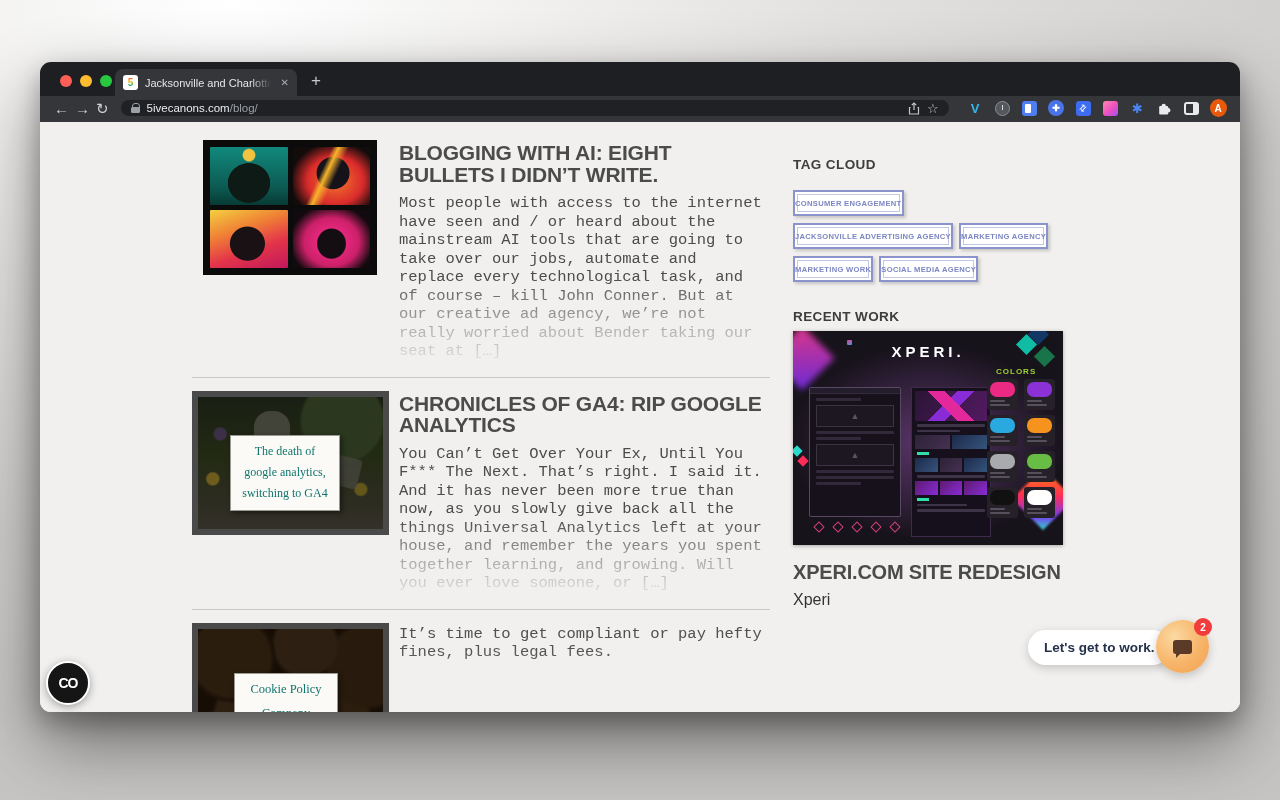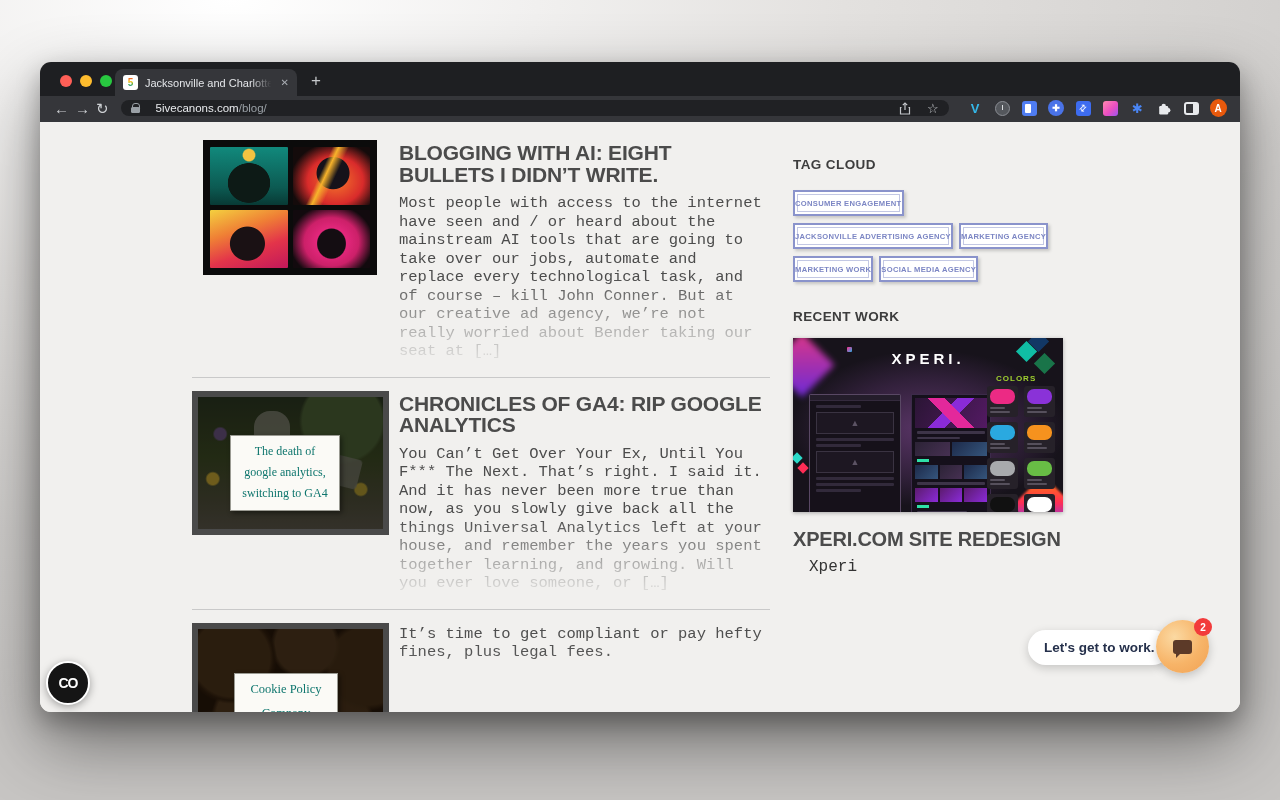--- a/index.html
+++ b/index.html
@@ -32,21 +32,21 @@
     -webkit-background-clip:text; background-clip:text; -webkit-text-fill-color:transparent; }
   .tab-title { color:#e4e6e9; font-size:11px; white-space:nowrap; overflow:hidden; flex:1;
     -webkit-mask-image:linear-gradient(to right,#000 82%,transparent 98%);
             mask-image:linear-gradient(to right,#000 82%,transparent 98%); }
   .tab-close { color:#a9adb3; font-size:10px; flex:none; cursor:default; }
   .newtab { color:#c6c8cb; font-size:17px; margin:0 0 5px 14px; }
   
   .toolbar { height:26px; background:#35363a; display:flex; align-items:center; padding:0 10px 2px 14px; gap:6px; }
   .nav-ic { color:#cdd0d3; font-size:15px; width:22px; text-align:center; line-height:1; }
   .omnibox { flex:none; width:828px; height:16px; background:#202124; border-radius:10px;
-    display:flex; align-items:center; padding:0 10px; gap:16px; margin-left:6px; }
+    display:flex; align-items:center; padding:0 10px; gap:7px; margin-left:6px; }
   .lock { width:9px; height:10px; position:relative; flex:none; }
   .lock::before{ content:""; position:absolute; left:1.5px; top:0; width:6px; height:6px; border:1.4px solid #9aa0a6; border-radius:3px 3px 0 0; }
   .lock::after{ content:""; position:absolute; left:0; top:4px; width:9px; height:6px; background:#9aa0a6; border-radius:1.5px; }
   .url { font-size:11.5px; color:#e8eaed; white-space:nowrap; flex:1; }
   .url .path { color:#9aa0a6; }
   .omni-ic { color:#c4c7cb; font-size:13px; flex:none; line-height:1; }
   .share-svg { width:12px; height:13px; flex:none; }
   .ext-row { display:flex; align-items:center; gap:10px; margin-left:12px; }
   .ext { width:17px; height:17px; display:flex; align-items:center; justify-content:center; flex:none; }
   .vimeo { color:#35b8e9; font-weight:bold; font-size:13px; }
@@ -119,21 +119,21 @@
   .t4 { background:#eae4da; }
   .puzzle-p { position:absolute; border-radius:2px; }
   
   .sidebar { position:absolute; left:753px; top:35px; width:272px; }
   .side-h { font-size:13.5px; font-weight:bold; color:#3d3d3d; letter-spacing:.4px; }
   .tags { margin-top:18px; display:flex; flex-wrap:wrap; gap:7px 6px; }
   .chip { background:#fff; border:2px solid #8a93cb; height:26px; display:inline-flex; align-items:center;
     padding:0 0; font-size:7.6px; font-weight:bold; letter-spacing:.3px; color:#7c86c4; white-space:nowrap;
     box-shadow: inset 0 0 0 2px #fff, inset 0 0 0 3px #c3c8e4, 2px 2px 3px rgba(0,0,0,.18); }
   .rw-h { margin-top:27px; }
-  .work-img { margin-top:14px; width:270px; height:174px; position:relative; overflow:hidden;
+  .work-img { margin-top:7px; width:270px; height:214px; position:relative; overflow:hidden;
     background: radial-gradient(ellipse 62% 55% at 50% 52%, #5a3567 0%, #31203a 52%, #17131b 82%), #121014;
     box-shadow:0 1px 4px rgba(0,0,0,.3); }
   .xp-logo { position:absolute; left:0; right:0; top:12px; text-align:center; color:#fff;
      font-size:15px; font-weight:bold; letter-spacing:4px; }
   .xp-logo i { position:absolute; margin-left:-44px; margin-top:-3px; width:5px; height:5px; border-radius:1px;
      background:linear-gradient(135deg,#ff2f92,#2aa9e0); font-style:normal; }
   .dia { position:absolute; transform:rotate(45deg); }
   .wf { position:absolute; left:16px; top:56px; width:92px; height:130px; background:#16111a;
      border:1px solid rgba(170,140,190,.45); border-radius:2px; padding:4px; }
   .wf-top { height:6px; background:#241d2b; margin:-4px -4px 4px; border-bottom:1px solid #342a3d; }
@@ -156,21 +156,21 @@
   .mock-chip { width:12px; height:3px; background:#2fe0a8; margin:3px 0 0 2px; }
   .mock-txt { height:2.5px; background:#3d3448; margin:3px 2px 0; border-radius:1px; }
   .colors-label { position:absolute; left:203px; top:36px; font-size:8px; font-weight:bold;
      letter-spacing:1px; color:#9fd02f; }
   .swgrid { position:absolute; left:194px; top:48px; width:70px; display:flex; flex-wrap:wrap; gap:5px 6px; }
   .swcard { width:31px; height:31px; background:#262129; border-radius:3px; padding:3px; }
   .swatch { width:25px; height:15px; border-radius:7px; }
   .swlbl { height:2px; background:#56505c; margin-top:3px; width:60%; border-radius:1px; }
   .swlbl+.swlbl { width:80%; margin-top:2px; }
   .work-title { margin-top:16px; font-size:20px; font-weight:bold; color:#4b4b4b; letter-spacing:-0.2px; }
-  .work-client { margin-top:7px; font-family:Liberation Mono, monospace; font-size:16px; color:#333;margin-left:16px; }
+  .work-client { margin-top:7px; font-family:Liberation Sans, sans-serif; font-size:16px; color:#333; }
   
   .co-btn { position:absolute; left:6px; top:539px; width:44px; height:44px; border-radius:50%;
      background:#151515; border:2px solid #fff; box-shadow:0 2px 8px rgba(0,0,0,.35);
      display:flex; align-items:center; justify-content:center; color:#fff; font-size:14px;
      font-weight:bold; letter-spacing:-1px; }
   .chat-pill { position:absolute; left:988px; top:508px; height:35px; background:#fff; border-radius:18px;
      display:flex; align-items:center; padding:0 16px; font-size:13.5px; font-weight:bold; color:#25304b;
      box-shadow:0 3px 10px rgba(0,0,0,.18); }
   .chat-btn { position:absolute; left:1116px; top:498px; width:53px; height:53px; border-radius:50%;
      background:radial-gradient(circle at 35% 32%, #fbd9a2 0%, #f7b468 55%, #f0a052 100%);

